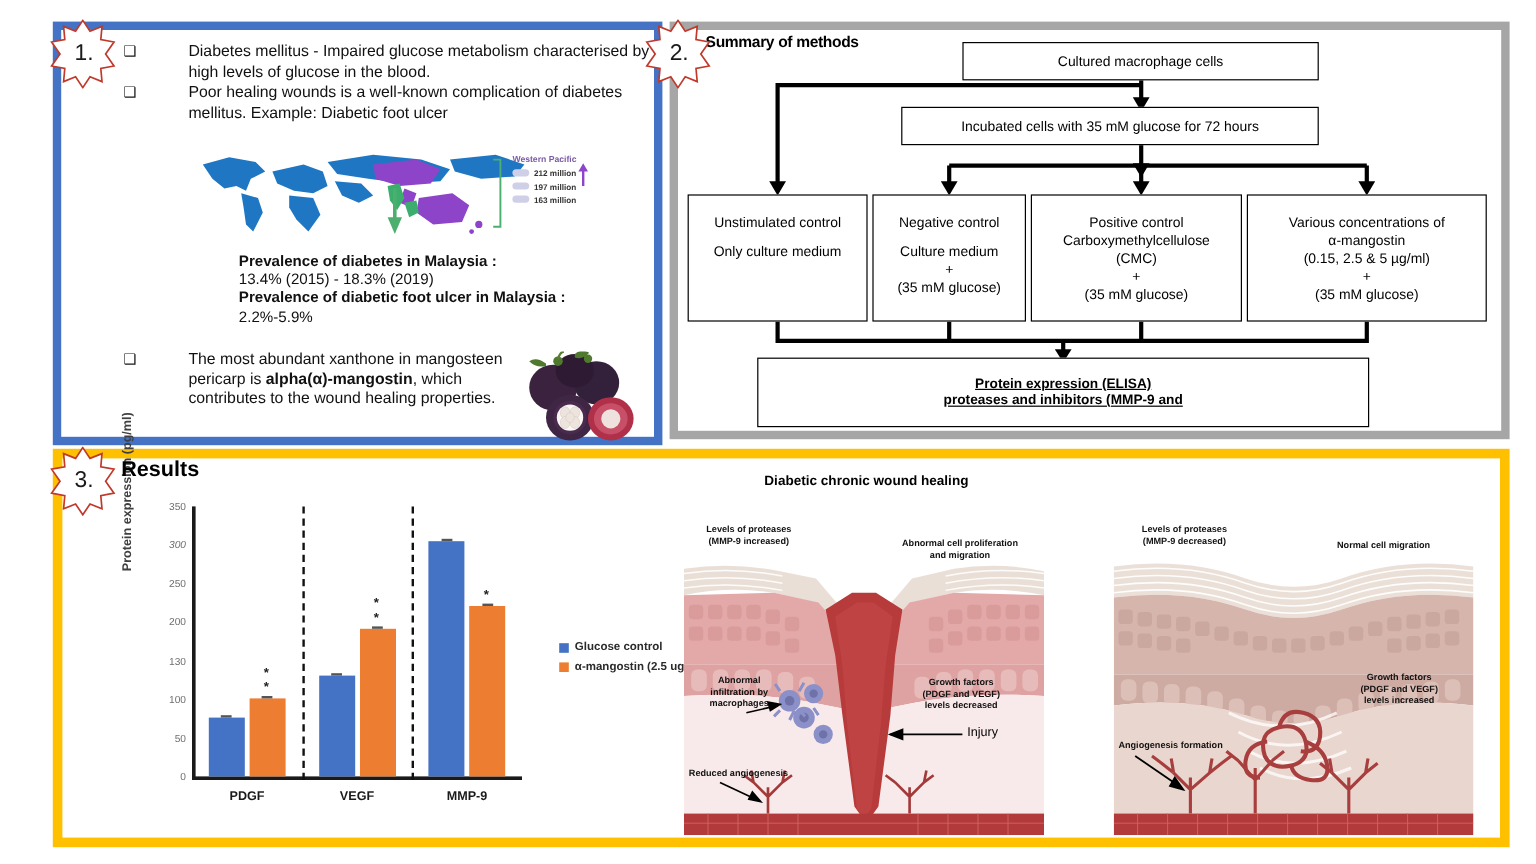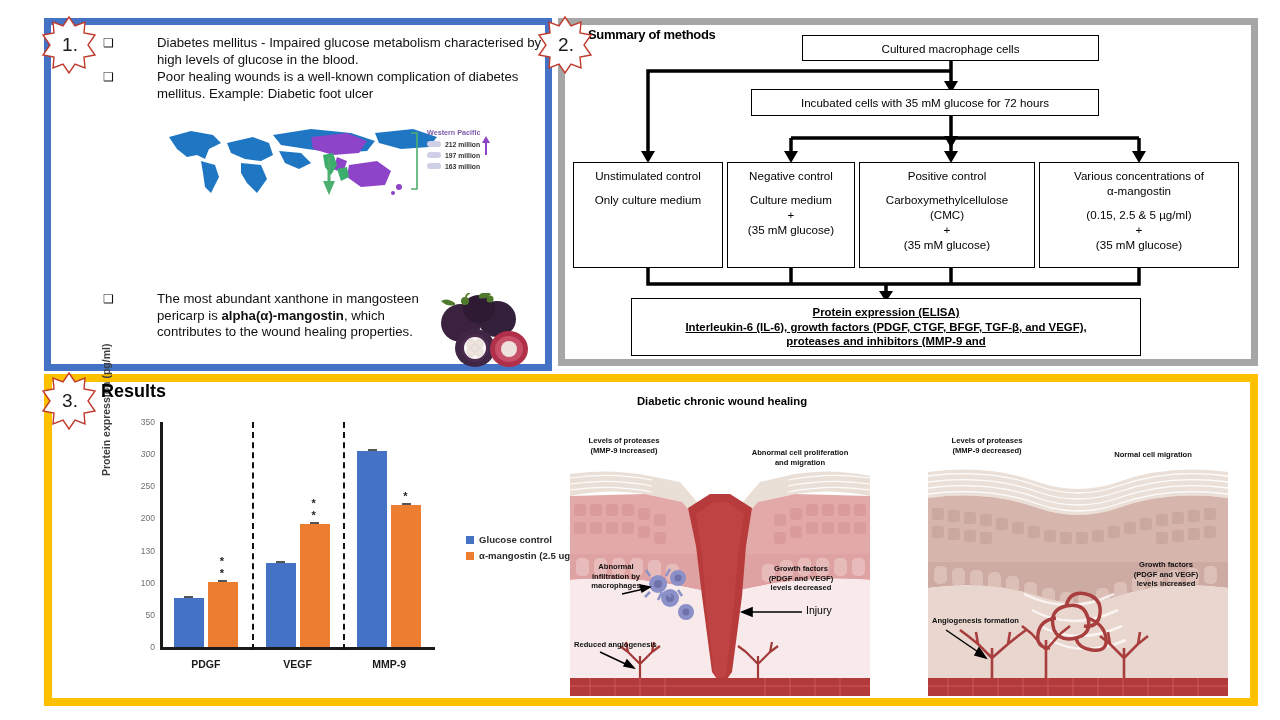--- a/index.html
+++ b/index.html
@@ -69,21 +69,21 @@
   
   #mangosteen { position: absolute; right: 14px; top: 268px; width: 96px; height: 78px; }
 
   
   #flow { position: absolute; inset: 0; }
   .fbox {
     position: absolute; border: 1.5px solid #000; background: #fff;
     display: flex; flex-direction: column; align-items: center;
     justify-content: flex-start; text-align: center;
     font-size: 11.6px; line-height: 15px; color: #000;
-    padding: 5px 4px;
+    padding: 15px 4px;
   }
   .fbox .ln { display: block; width: 100%; }
   .fbox.bold { font-weight: bold; font-size: 11.4px; line-height: 14.5px; justify-content: center; text-decoration: underline; }
   .fbox .gap { height: 9px; }
 
   #fb-cultured { left: 237px; top: 10px; width: 297px; height: 26px; justify-content: center; }
   #fb-incubated { left: 186px; top: 64px; width: 348px; height: 27px; justify-content: center; }
   #fb-unstim { left: 8px; top: 137px; width: 150px; height: 106px; }
   #fb-neg    { left: 162px; top: 137px; width: 128px; height: 106px; }
   #fb-pos    { left: 294px; top: 137px; width: 176px; height: 106px; }
@@ -183,20 +183,26 @@
       <text x="284" y="26">212 million</text>
       <rect x="266" y="31" width="14" height="6" rx="3" fill="#CFCFE8"></rect>
       <text x="284" y="37">197 million</text>
       <rect x="266" y="42" width="14" height="6" rx="3" fill="#CFCFE8"></rect>
       <text x="284" y="48">163 million</text>
     </g>
     <path d="M325 34 L325 20" stroke="#8E44C8" stroke-width="2" fill="none"></path>
     <path d="M321 22 L329 22 L325 15 Z" fill="#8E44C8"></path>
   </svg>
 
+  <div class="stats">
+    <div class="hdr">Prevalence of diabetes in Malaysia :</div>
+    <div>13.4% (2015)  - 18.3% (2019)</div>
+    <div class="hdr">Prevalence of diabetic foot ulcer in Malaysia :</div>
+    <div>2.2%-5.9%</div>
+  </div>
 
   <div class="bullet" style="position:absolute; left:52px; top:266px; width:320px;">
     <span class="box">❑</span>
     <span class="txt"><span>The most abundant xanthone in mangosteen pericarp is </span><b>alpha(α)-mangostin</b><span>, which contributes to the wound healing properties.</span></span>
   </div>
 
   <svg id="mangosteen" viewBox="0 0 96 78">
     <ellipse cx="26" cy="30" rx="20" ry="19" fill="#3B2340"></ellipse>
     <ellipse cx="62" cy="26" rx="19" ry="18" fill="#33203B"></ellipse>
     <ellipse cx="44" cy="16" rx="16" ry="14" fill="#2E1B33"></ellipse>
@@ -290,21 +296,20 @@
       <span class="ln">Various concentrations of</span>
       <span class="ln">α-mangostin</span>
       <span class="gap"></span>
       <span class="ln">(0.15, 2.5 &amp; 5 µg/ml)</span>
       <span class="ln">+</span>
       <span class="ln">(35 mM glucose)</span>
     </div>
 
     <div class="fbox bold" id="fb-protein">
       <span class="ln">Protein expression (ELISA)</span>
-      <span class="ln">Interleukin-6 (IL-6), growth factors (PDGF, CTGF, BFGF, TGF-β, and VEGF),</span>
       <span class="ln">proteases and inhibitors (MMP-9 and</span>
     </div>
   </div>
 </div>
 
 <div class="panel" id="panel-results">
 
   <div id="chart-area">
     <div class="chart-ylabel">Protein expression (pg/ml)</div>
     <div class="plot" id="plot">

